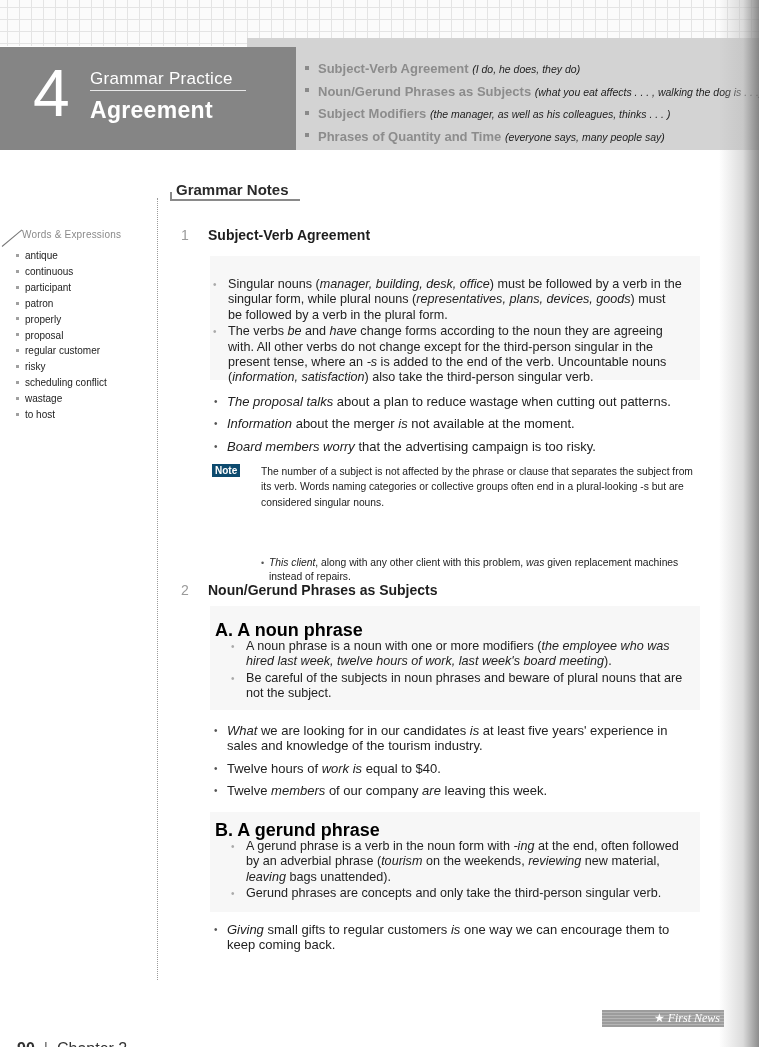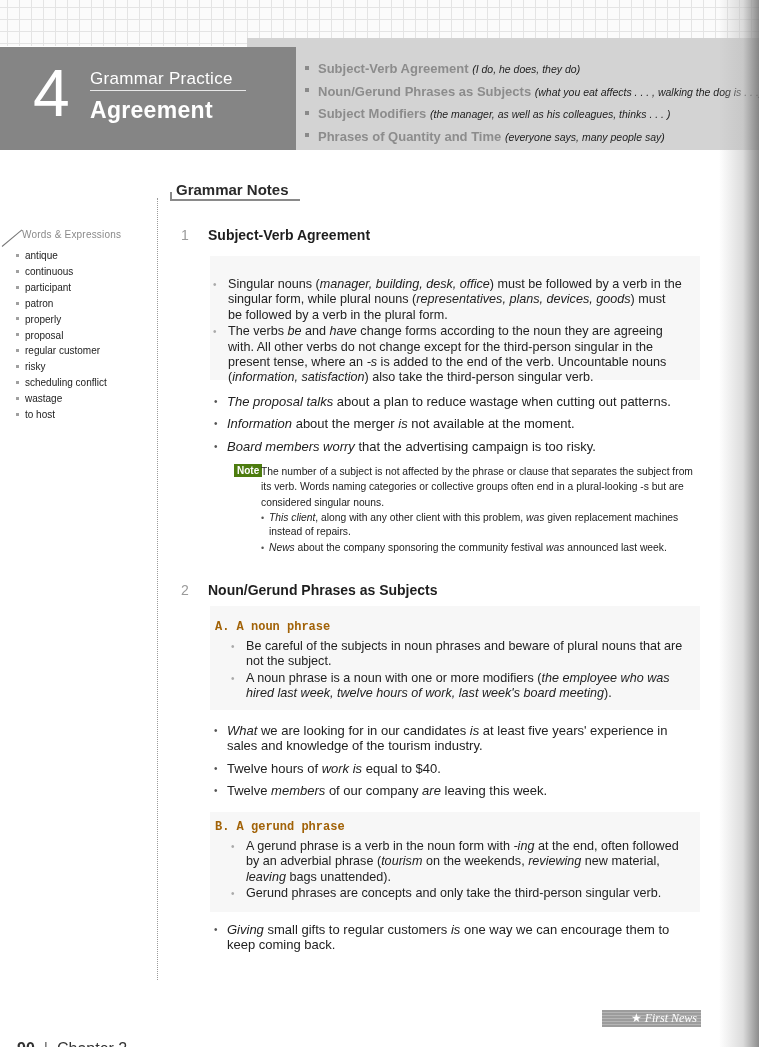--- a/index.html
+++ b/index.html
@@ -117,50 +117,50 @@
   }
   .examples {
     position: absolute; list-style: none; margin: 0; padding: 0;
     font-size: 13px; line-height: 15.4px; color: #222;
   }
   .examples li { position: relative; padding-left: 13px; margin-bottom: 7px; }
   .examples li::before {
     content: "\2022"; position: absolute; left: 0; top: 0; color: #555; font-size: 10px;
   }
   .note-badge {
-    position: absolute; left: 234px; top: 464px;
-    background: #4d7c0f; color: #fff; font-size: 10px; font-weight: bold;
+    position: absolute; left: 212px; top: 464px;
+    background: #0c4a6e; color: #fff; font-size: 10px; font-weight: bold;
     padding: 0 3px; line-height: 13px;
   }
   .note-text {
     position: absolute; left: 261px; top: 464px; width: 440px;
     font-size: 10.3px; line-height: 15.3px; color: #222;
   }
   .note-examples {
     position: absolute; left: 261px; top: 511px; width: 440px;
     list-style: none; margin: 0; padding: 0;
     font-size: 10.3px; line-height: 14.3px; color: #222;
   }
-  .note-examples li { position: relative; padding-left: 8px; margin-bottom: 1px; }
+  .note-examples li { position: relative; padding-left: 8px; margin-bottom: 1px; margin-top: 45px; }
   .note-examples li::before {
     content: "\2022"; position: absolute; left: 0; top: 0; color: #555; font-size: 9px;
   }
   .sub-title {
-    position: absolute; font-size: 12px; font-weight: bold; color: #a16207; font-family: Liberation Mono, monospace;
+    position: absolute; font-size: 18px; font-weight: bold; color: #000000;
   }
   i, .it { font-style: italic; }
 
   
   .footer-page {
     position: absolute; left: 17px; top: 1040px; font-size: 16px; color: #333;
   }
   .footer-page .num { font-weight: bold; }
   .footer-page .sep { color: #666; margin: 0 9px; }
   .footer-logo {
-    position: absolute; left: 602px; top: 1010px; width: 99px; height: 17px;
+    position: absolute; left: 602px; top: 1010px; width: 122px; height: 17px;
     background: repeating-linear-gradient(to bottom, #9c9c9c 0px, #9c9c9c 2px, #b5b5b5 2px, #b5b5b5 3px);
     color: #ffffff; font-family: "Liberation Serif", serif; font-style: italic;
     font-size: 12px; line-height: 17px; text-align: right; padding-right: 4px; box-sizing: border-box;
   }
   .footer-logo .star { font-style: normal; color: #fff; margin-right: 3px; }
 </style>
 </head>
 <body>
 
 <div class="grid-top"></div>
@@ -223,22 +223,22 @@
   <li><i>This client</i>, along with any other client with this problem, <i>was</i> given replacement machines instead of repairs.</li>
   <li><i>News</i> about the company sponsoring the community festival <i>was</i> announced last week.</li>
 </ul>
 
 <div class="sec-num" style="left:181px;top:582px;">2</div>
 <div class="sec-title" style="left:208px;top:582px;">Noun/Gerund Phrases as Subjects</div>
 
 <div class="rule-box" style="left:210px;top:606px;width:490px;height:104px;"></div>
 <div class="sub-title" style="left:215px;top:620px;">A. A noun phrase</div>
 <ul class="rules" style="left:228px;top:639px;width:460px;">
+  <li>A noun phrase is a noun with one or more modifiers (<i>the employee who was hired last week, twelve hours of work, last week's board meeting</i>).</li>
   <li>Be careful of the subjects in noun phrases and beware of plural nouns that are not the subject.</li>
-  <li>A noun phrase is a noun with one or more modifiers (<i>the employee who was hired last week, twelve hours of work, last week's board meeting</i>).</li>
 </ul>
 
 <ul class="examples" style="left:214px;top:723px;width:470px;">
   <li><i>What</i> we are looking for in our candidates <i>is</i> at least five years' experience in sales and knowledge of the tourism industry.</li>
   <li>Twelve hours of <i>work is</i> equal to $40.</li>
   <li>Twelve <i>members</i> of our company <i>are</i> leaving this week.</li>
 </ul>
 
 <div class="rule-box" style="left:210px;top:812px;width:490px;height:100px;"></div>
 <div class="sub-title" style="left:215px;top:820px;">B. A gerund phrase</div>

